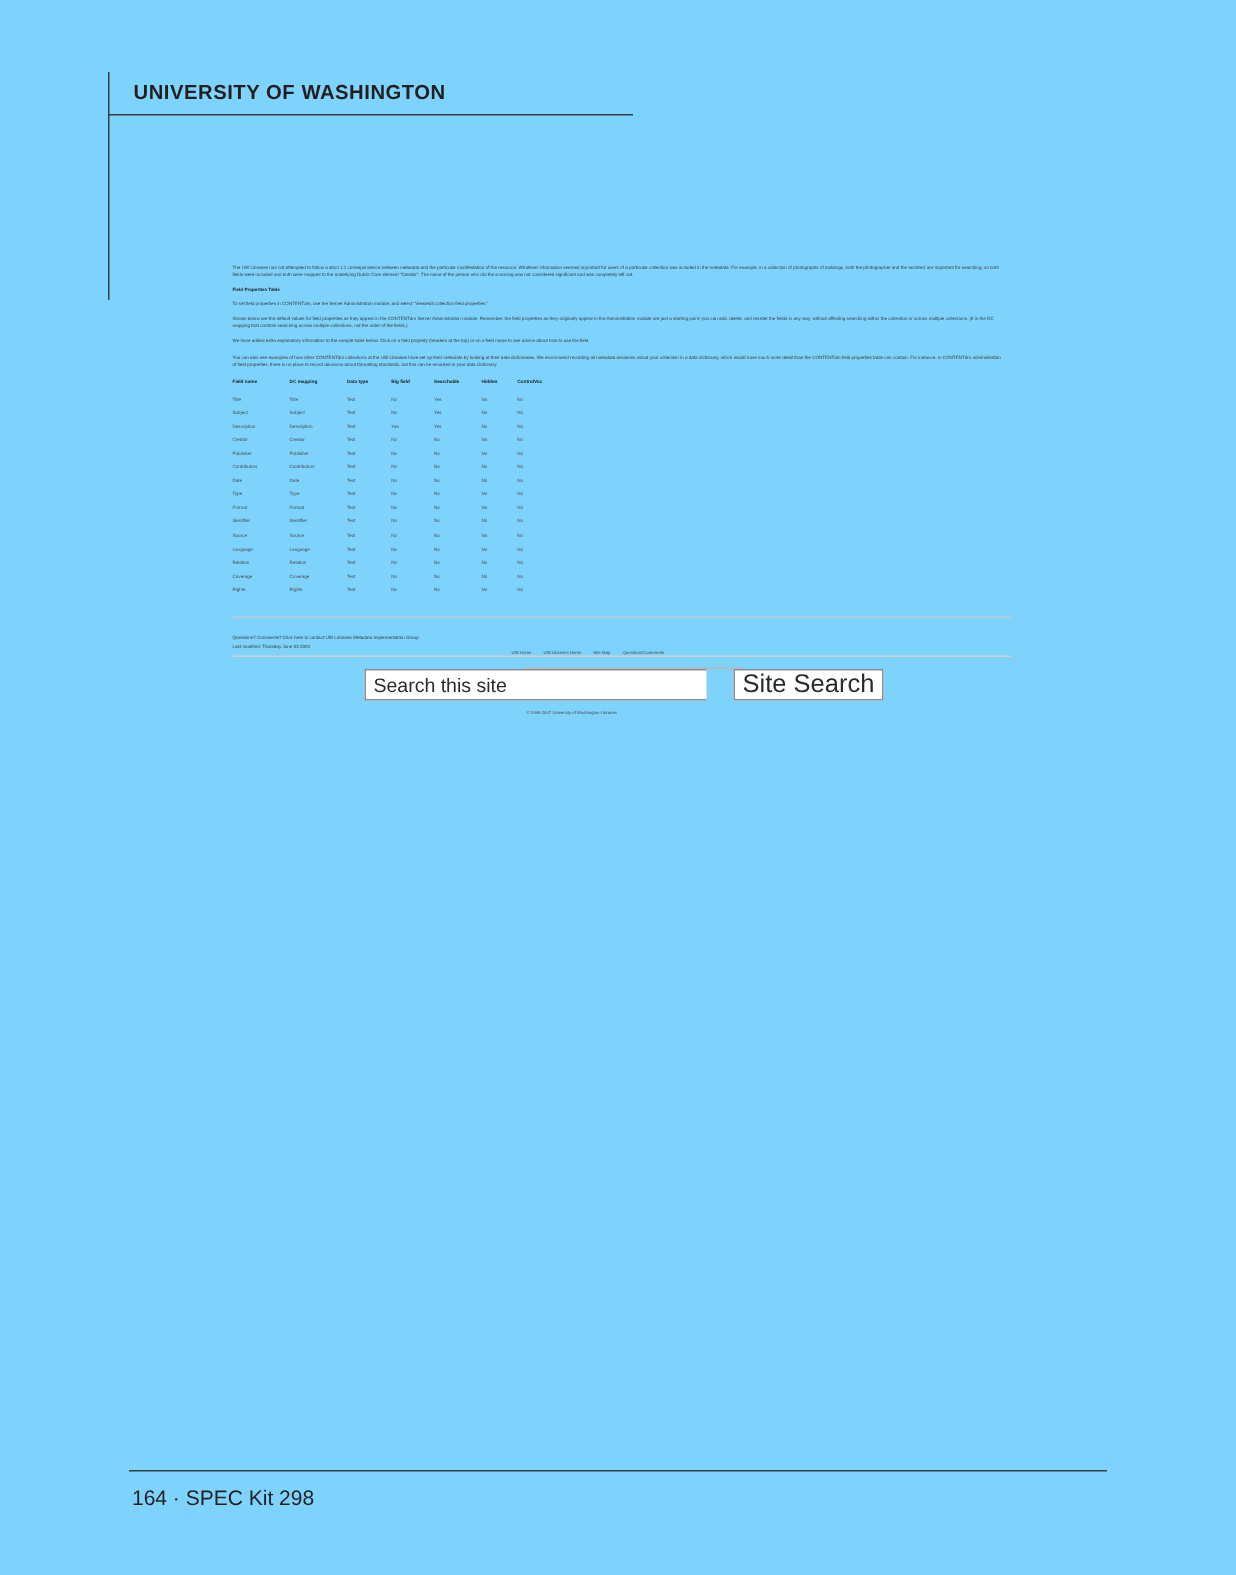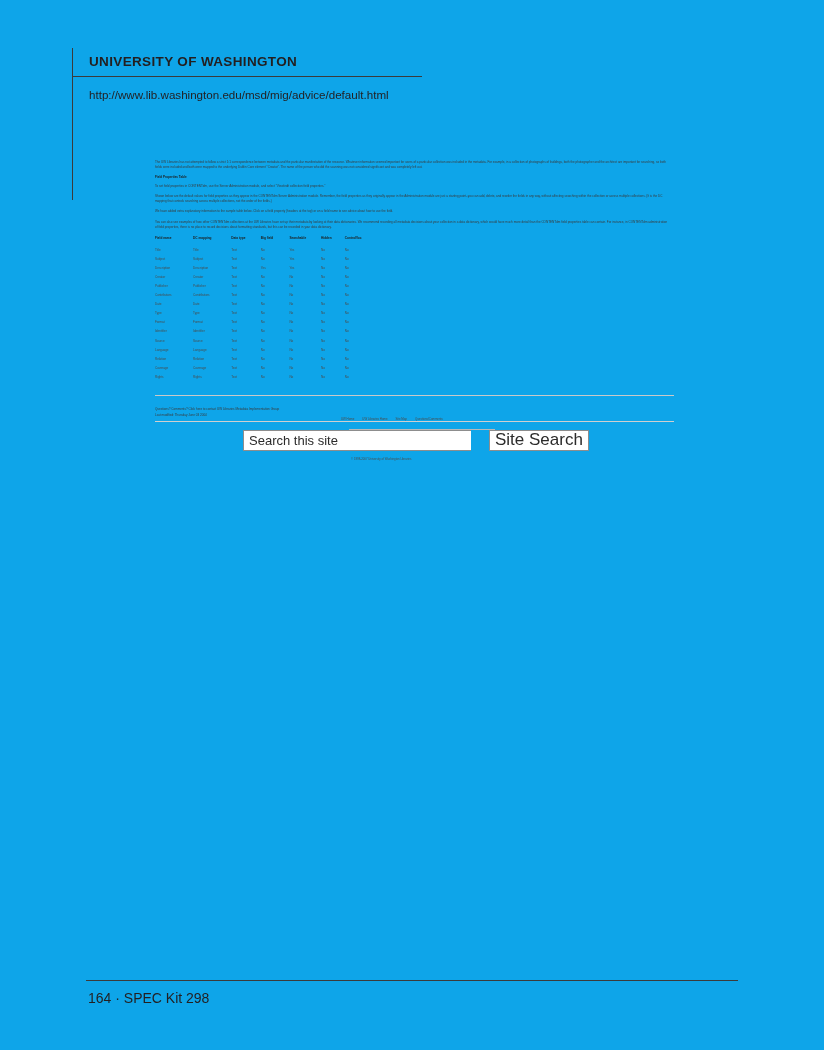--- a/index.html
+++ b/index.html
@@ -11,21 +11,21 @@
   body {
     font-family: "Liberation Sans", sans-serif;
     color: #231f20;
     -webkit-font-smoothing: antialiased;
   }
 
   .page {
     position: relative;
     width: 824px;
     height: 1050px;
-    background: #0ea5e9;
+    background: #7dd3fc;
     overflow: hidden;
   }
 
   
   .page-header {
     position: absolute;
     left: 72px;
     top: 48px;
     width: 352px;
     height: 152px;
@@ -56,21 +56,21 @@
     top: 40px;
     font-size: 11.6px;
     color: #231f20;
     white-space: nowrap;
   }
 
   
   .capture {
     position: absolute;
     left: 155px;
-    top: 160px;
+    top: 176px;
     width: 520px;
   }
 
   .para {
     font-size: 3.05px;
     line-height: 1.62;
     color: #3a3a3a;
     margin: 0 0 5.2px 0;
     text-align: left;
     width: 515px;
@@ -223,21 +223,20 @@
     white-space: nowrap;
   }
 </style>
 </head>
 <body>
 
 <div class="page">
 
   <div class="page-header">
     <div class="inst">UNIVERSITY OF WASHINGTON</div>
-    <div class="url">http://www.lib.washington.edu/msd/mig/advice/default.html</div>
   </div>
   <div class="header-rule"></div>
 
   <div class="capture">
 
     <p class="para">The UW Libraries has not attempted to follow a strict 1:1 correspondence between metadata and the particular manifestation of the resource. Whatever information seemed important for users of a particular collection was included in the metadata. For example, in a collection of photographs of buildings, both the photographer and the architect are important for searching, so both fields were included and both were mapped to the underlying Dublin Core element "Creator". The name of the person who did the scanning was not considered significant and was completely left out.</p>
     <p class="para sub-head">Field Properties Table</p>
     <p class="para">To set field properties in CONTENTdm, use the Server Administration module, and select "View/edit collection field properties."</p>
     <p class="para">Shown below are the default values for field properties as they appear in the CONTENTdm Server Administration module. Remember, the field properties as they originally appear in the Administration module are just a starting point–you can add, delete, and reorder the fields in any way, without affecting searching within the collection or across multiple collections. (It is the DC mapping that controls searching across multiple collections, not the order of the fields.)</p>
     <p class="para">We have added extra explanatory information to the sample table below. Click on a field property (headers at the top) or on a field name to see advice about how to use the field.</p>

